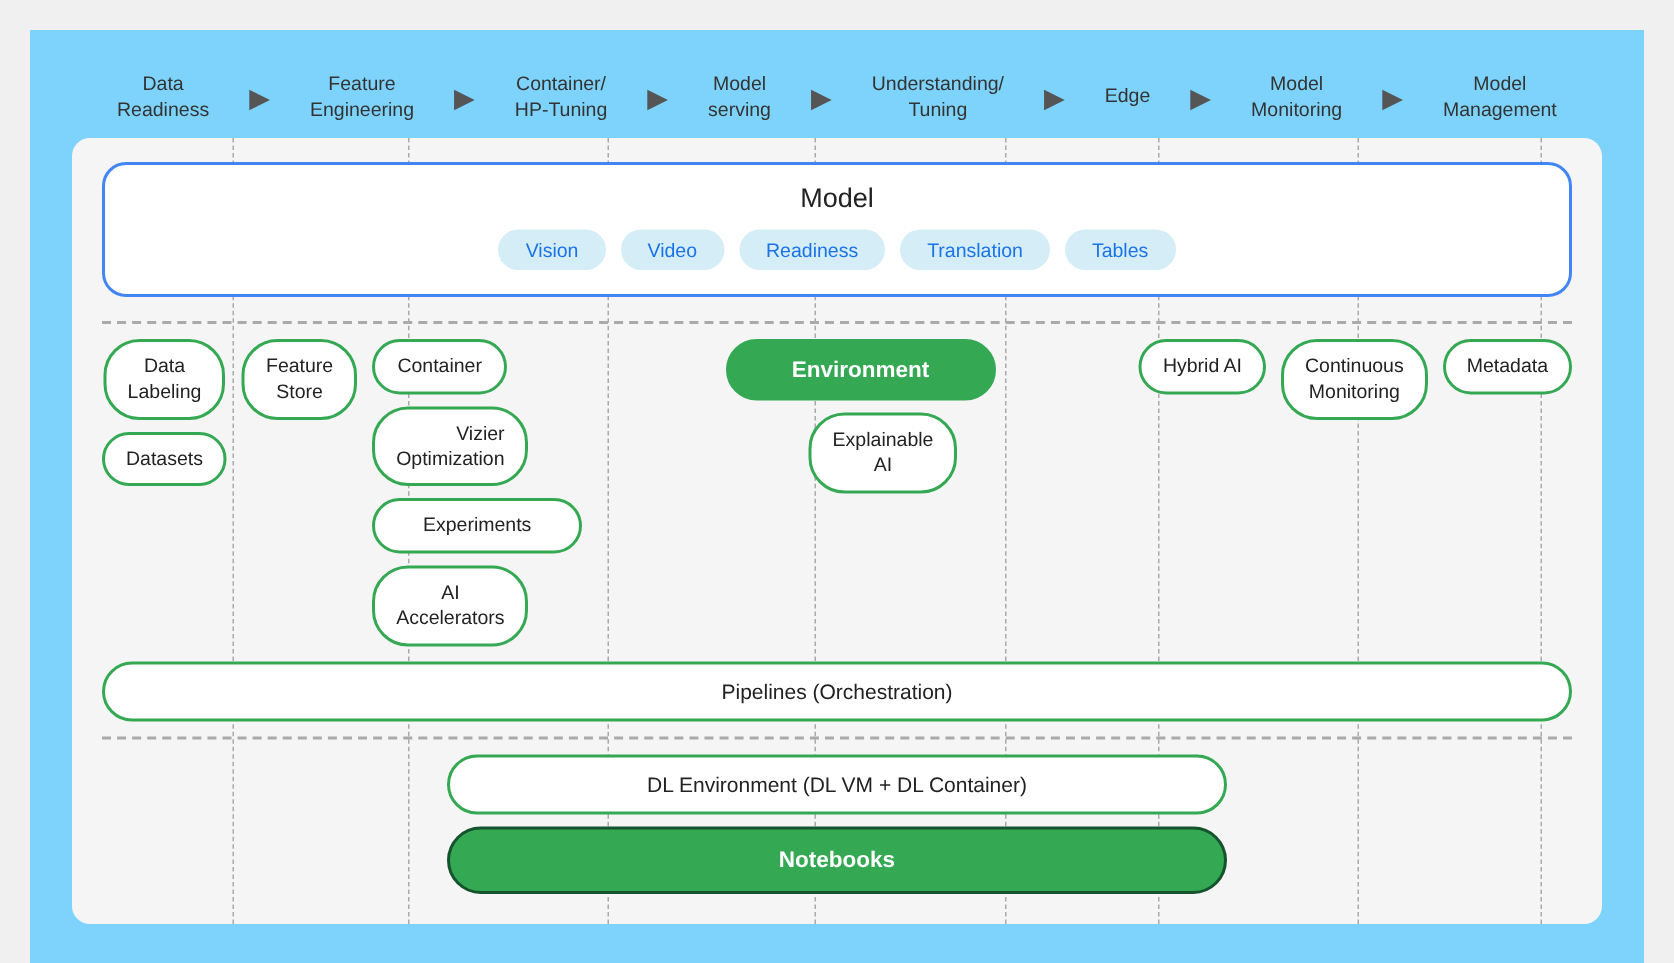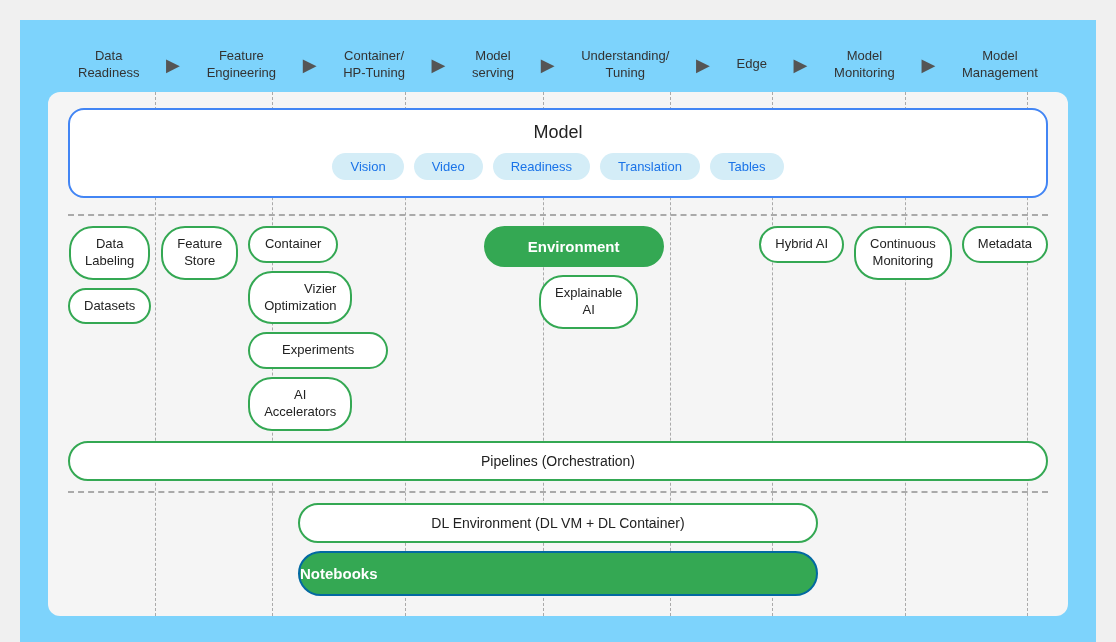--- a/index.html
+++ b/index.html
@@ -154,23 +154,24 @@
       text-align: center;
       font-size: 14px;
       color: #222;
       background: #fff;
       margin-bottom: 8px;
       width: 520px;
       margin-left: auto;
       margin-right: auto;
     }
     .notebooks-bar {
-      border: 2px solid #0369a1;
+      border: 2px solid #14532d;
       border-radius: 24px;
       padding: 12px 0;
+      text-align: center;
       font-size: 15px;
       font-weight: 700;
       color: #fff;
       background: #34a853;
       width: 520px;
       margin-left: auto;
       margin-right: auto;
     }
     .comp-xlarge {
       min-width: 180px;

